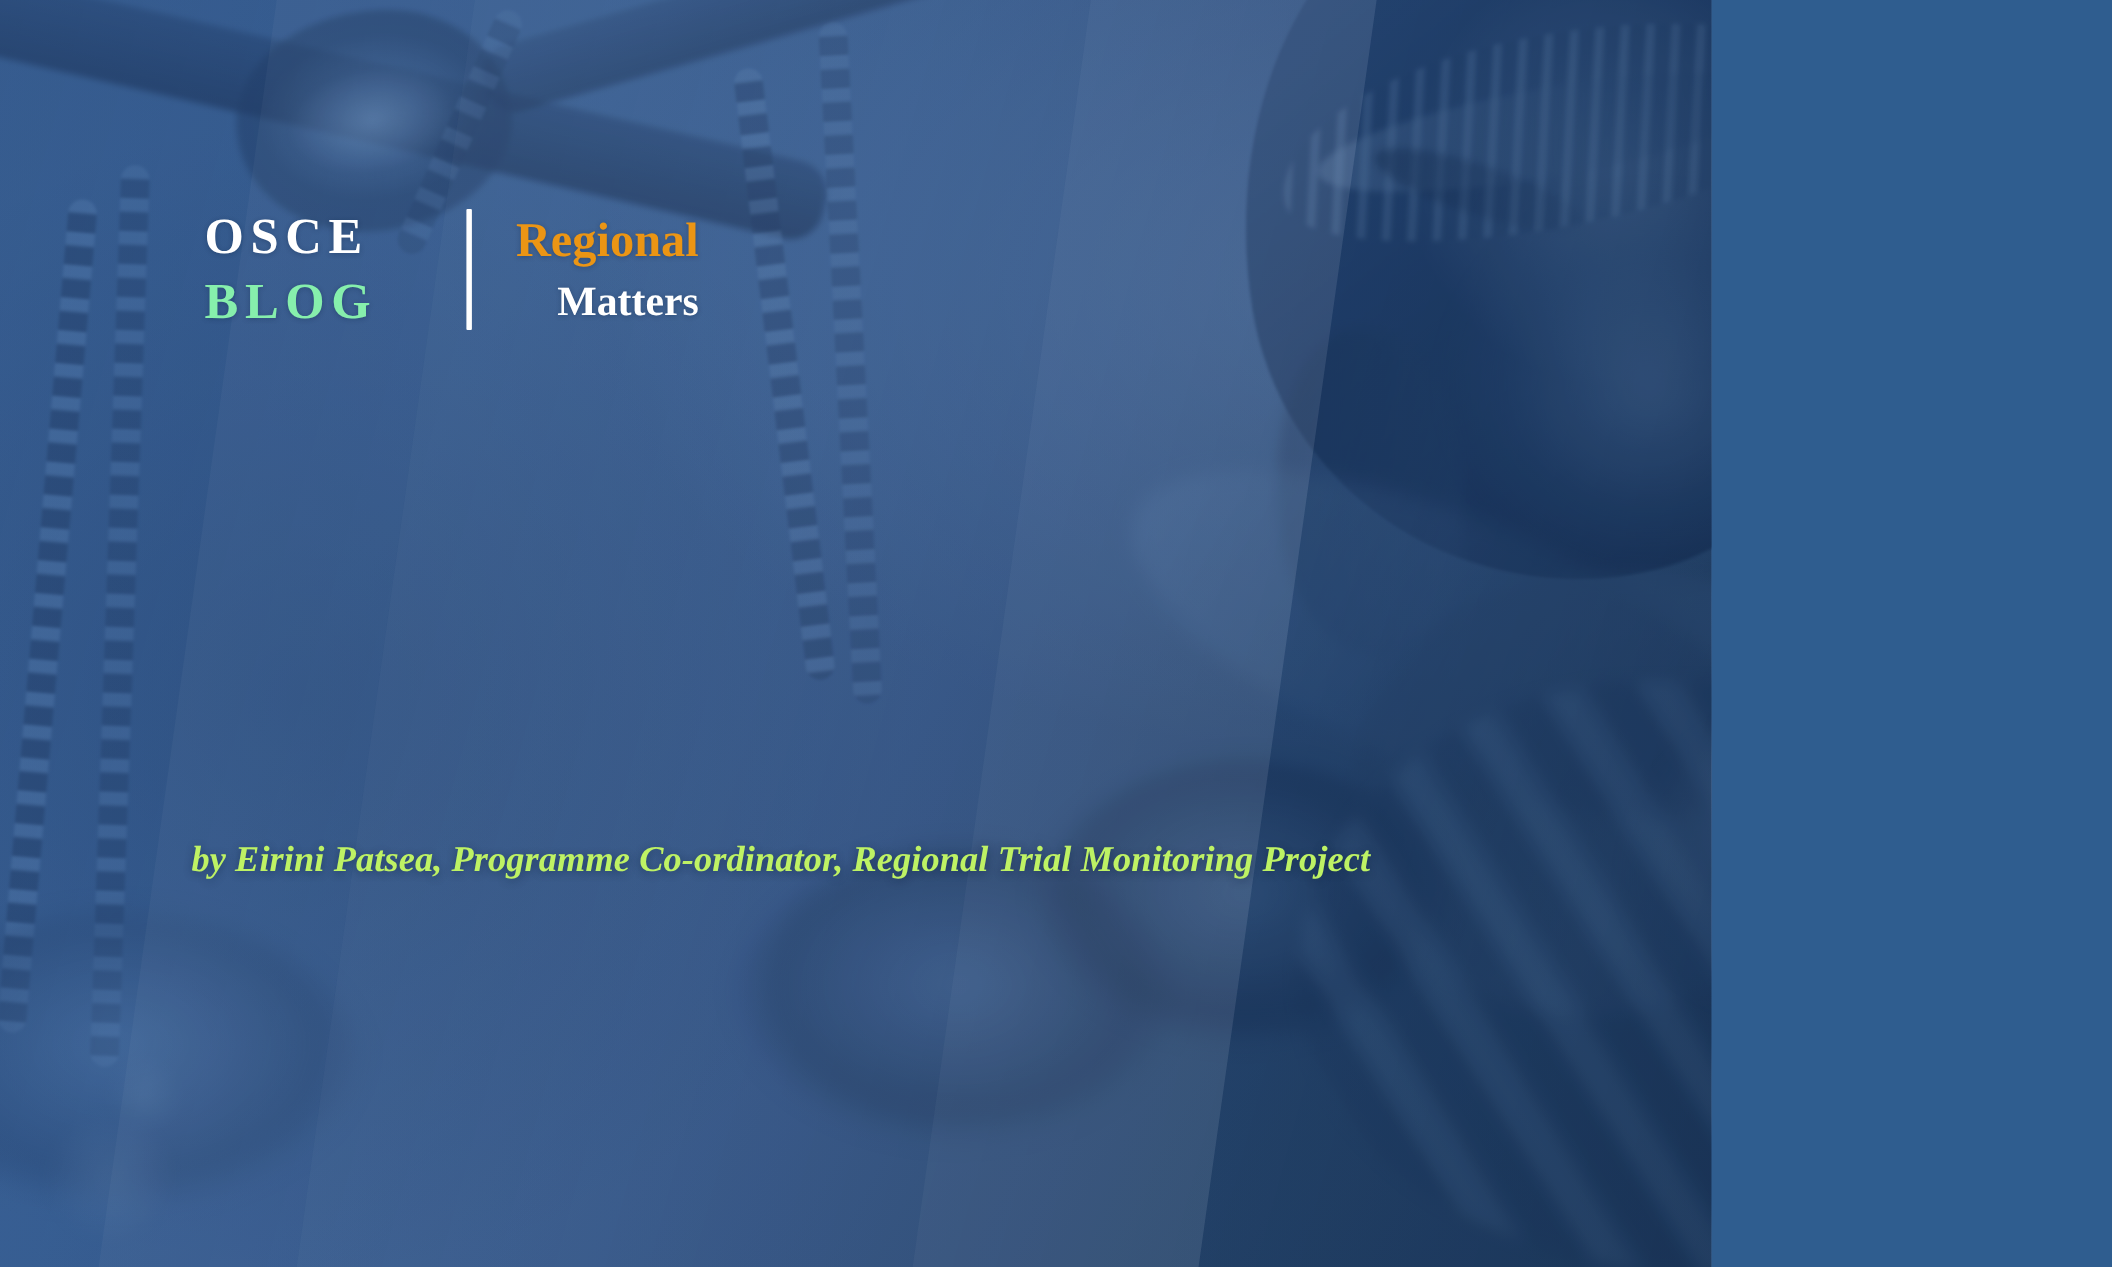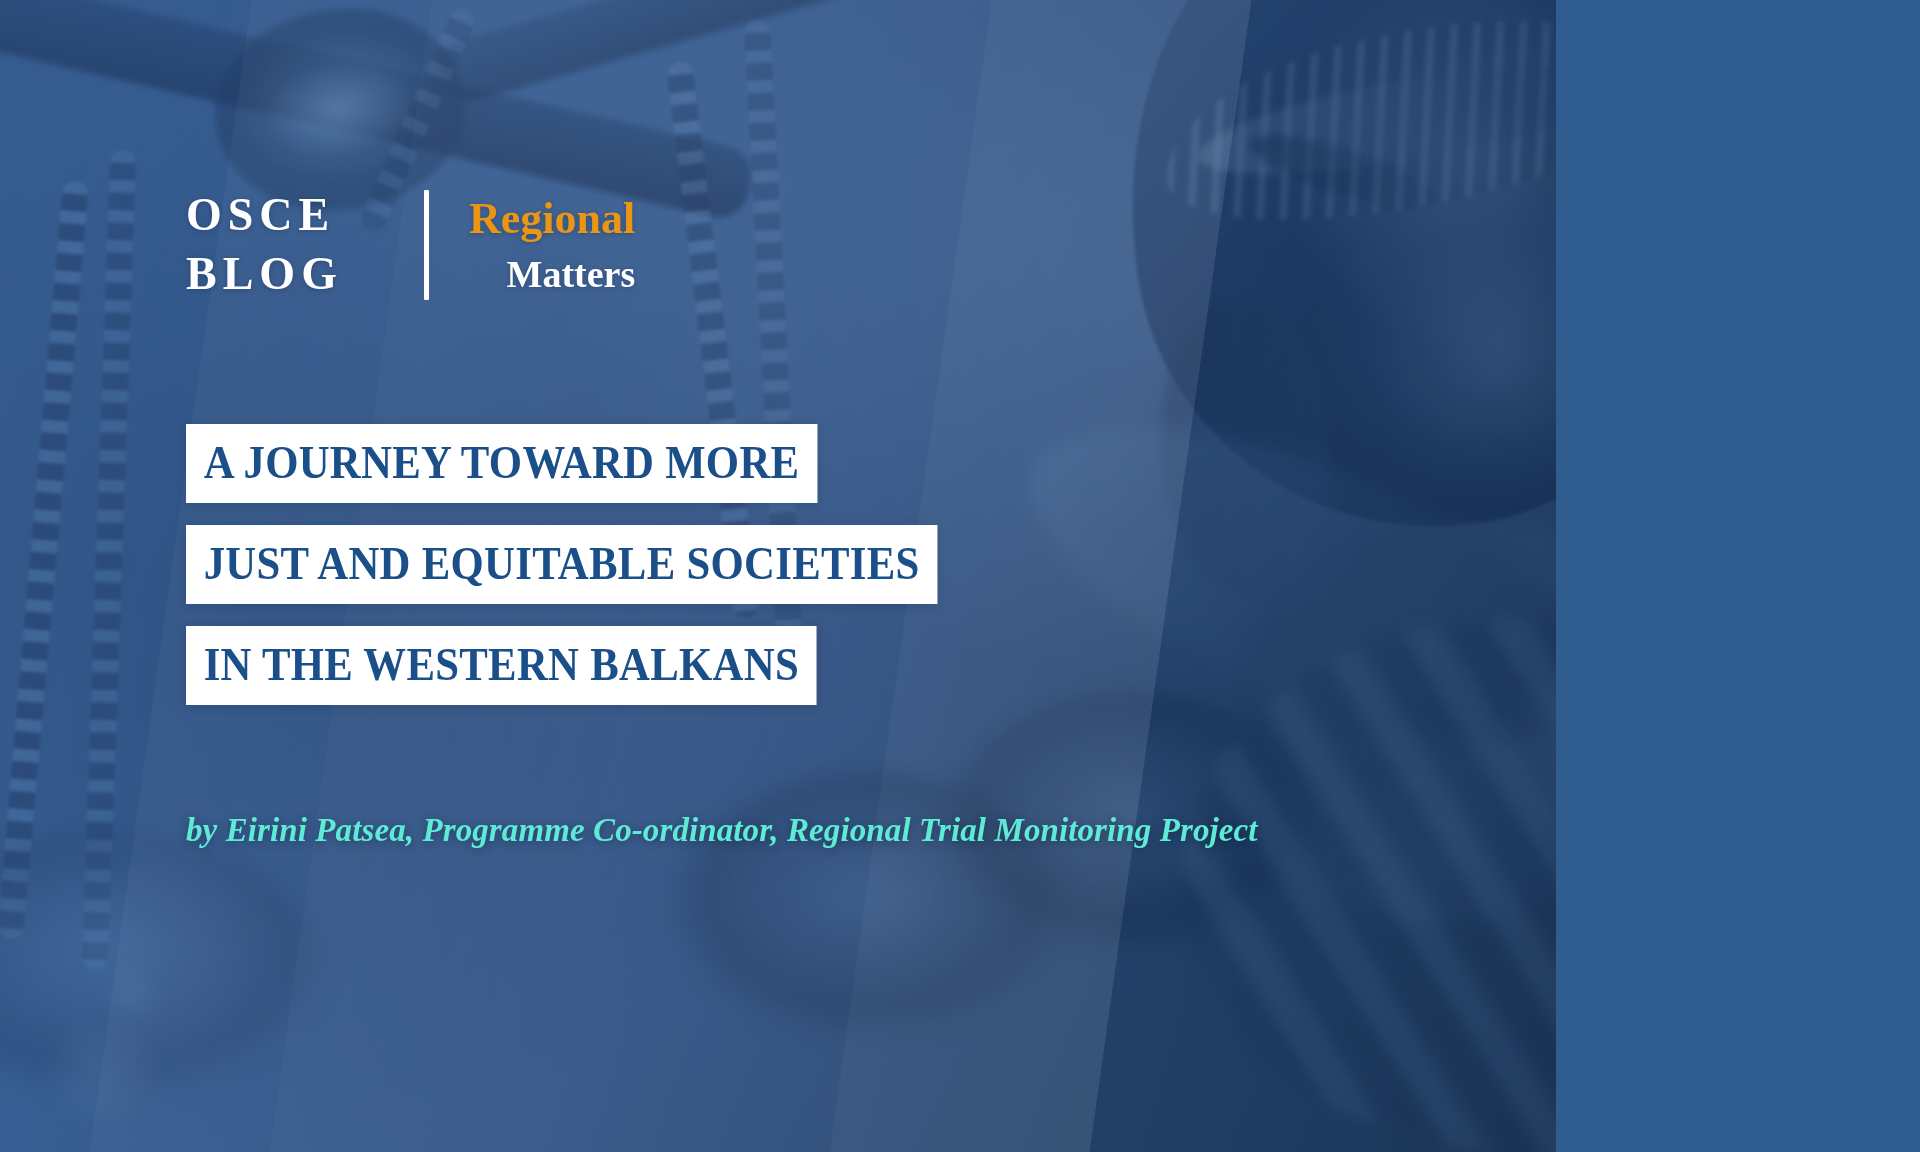--- a/index.html
+++ b/index.html
@@ -276,21 +276,21 @@
     font-weight: 700;
     letter-spacing: 6px;
     color: #ffffff;
     line-height: 1.28;
     text-shadow: 0 1px 5px rgba(10,30,60,0.30);
   }
   .logo-blog {
     font-size: 46px;
     font-weight: 700;
     letter-spacing: 6px;
-    color: #ffffff;
+    color: #86efac;
     line-height: 1.28;
     text-shadow: 0 1px 5px rgba(10,30,60,0.30);
     text-align: right;
   }
   .logo-divider {
     width: 5px;
     background: #ffffff;
     margin: 4px 40px 4px 38px;
     border-radius: 1px;
     align-self: stretch;
@@ -336,30 +336,29 @@
     padding: 16px 19px 17px 19px;
     white-space: nowrap;
     transform: scaleX(0.93);
     transform-origin: left center;
     box-shadow: 0 2px 10px rgba(10,30,60,0.18);
   }
 
   
   .byline {
     position: absolute;
-    left: 186px;
+    left: 174px;
     top: 764px;
-    color: #5eead4;
+    color: #bef264;
     font-size: 33px;
     font-style: italic;
     font-weight: 600;
     letter-spacing: 0.1px;
     white-space: nowrap;
     text-shadow: 0 2px 8px rgba(10,30,60,0.45);
-    margin-top: 48px;
   }
 </style>
 </head>
 <body>
 
 <div id="stage">
 
   <div class="photo">
     <div class="photo-base"></div>
 
@@ -410,22 +409,17 @@
         <div class="logo-osce">OSCE</div>
         <div class="logo-blog">BLOG</div>
       </div>
       <div class="logo-divider"></div>
       <div class="logo-right">
         <div class="logo-security">Regional</div>
         <div class="logo-matters">Matters</div>
       </div>
     </div>
 
-    <div class="headline">
-      <div class="headline-line">A JOURNEY TOWARD MORE</div>
-      <div class="headline-line">JUST AND EQUITABLE SOCIETIES</div>
-      <div class="headline-line">IN THE WESTERN BALKANS</div>
-    </div>
 
     <div class="byline">by Eirini Patsea, Programme Co-ordinator, Regional Trial Monitoring Project</div>
 
   </div>
 </div>
 
 </body></html>

